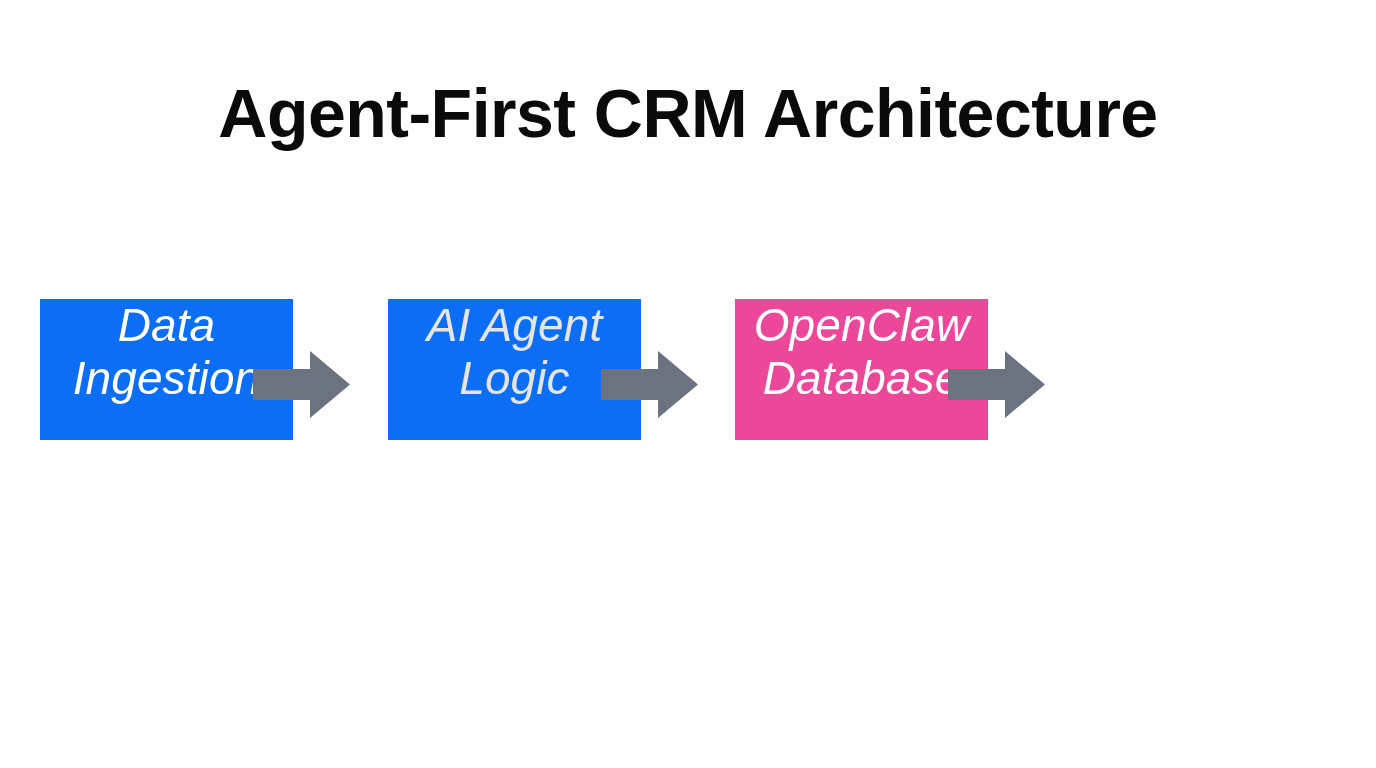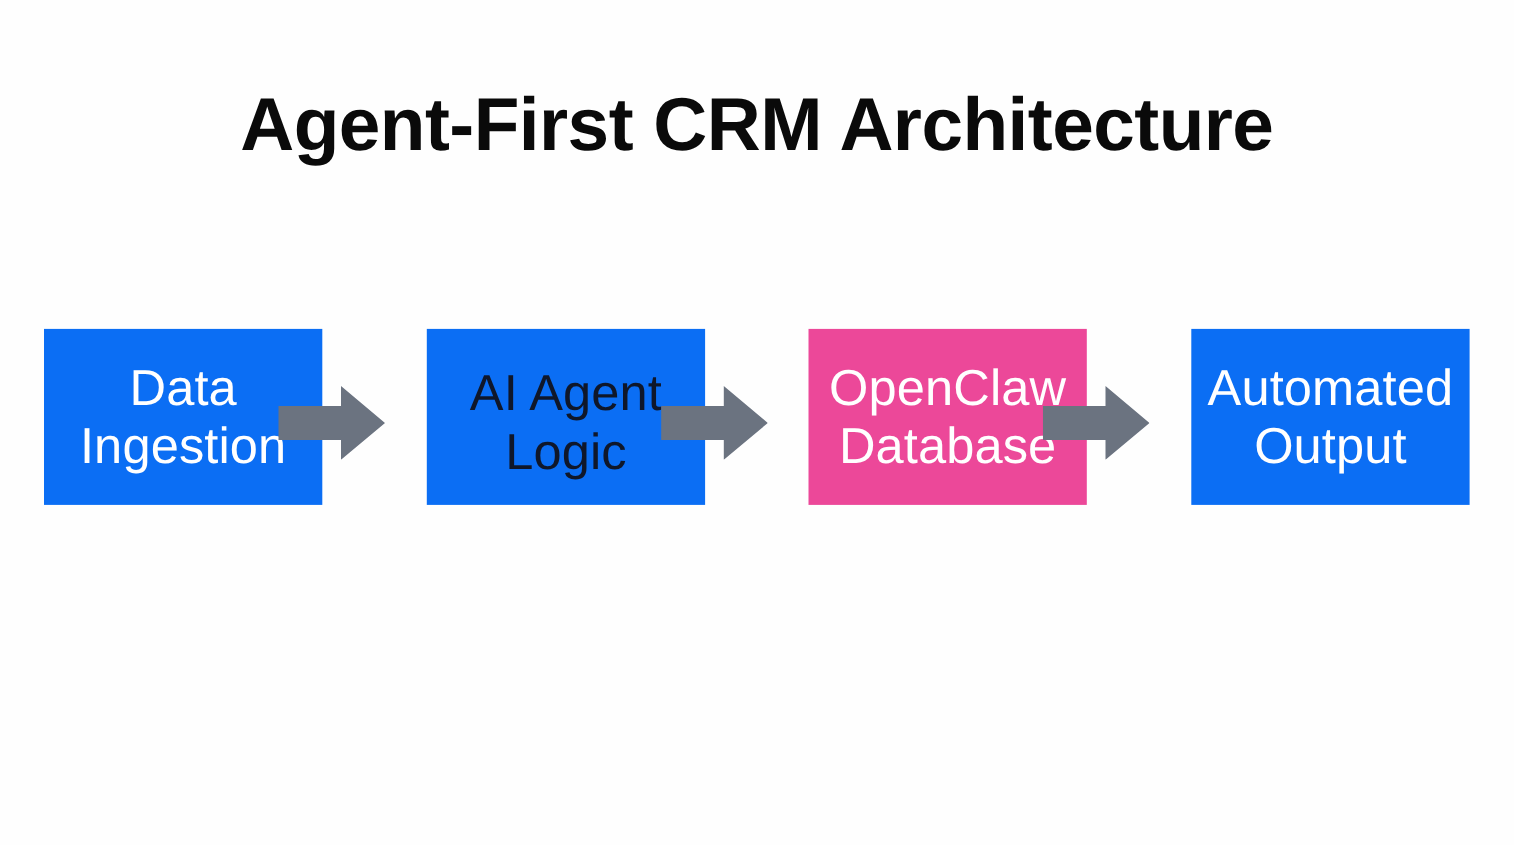--- a/index.html
+++ b/index.html
@@ -46,27 +46,28 @@
     left: 0;
     top: 299px;
     width: 1376px;
     height: 170px;
   }
 
   .node {
     position: absolute;
     top: 0;
     width: 253px;
-    height: 160px;
+    height: 141px;
     background: #0b6ef4;
     box-sizing: border-box;
     display: flex;
-    align-items: center;
+    align-items: flex-start;
     justify-content: center;
     padding: 0 8px;
+    font-style: italic;
   }
   .node-0 { left: 40px; }
   .node-1 { left: 388px; }
   .node-2 { left: 735px; }
   .node-3 { left: 1083px; }
 
   .node-label {
     color: #ffffff;
     font-family: "Liberation Sans", sans-serif;
     font-size: 46px;
@@ -103,40 +104,36 @@
 Ingestion</span>
     </div>
 
     <div class="arrow arrow-0">
       <svg viewBox="0 0 97 67" preserveAspectRatio="none" aria-hidden="true">
         <polygon points="0,18 57,18 57,0 97,33.5 57,67 57,49 0,49" fill="#6b7380"></polygon>
       </svg>
     </div>
 
     <div class="node node-1" style="background: rgb(11, 110, 244);">
-      <span class="node-label" style="color: #0f172a; margin-top: 10px;">AI Agent
+      <span class="node-label" style="color: #e5e5e5;">AI Agent
 Logic</span>
     </div>
 
     <div class="arrow arrow-1">
       <svg viewBox="0 0 97 67" preserveAspectRatio="none" aria-hidden="true">
         <polygon points="0,18 57,18 57,0 97,33.5 57,67 57,49 0,49" fill="#6b7380"></polygon>
       </svg>
     </div>
 
     <div class="node node-2" style="background: #ec4899;">
       <span class="node-label" style="color: rgb(255, 255, 255);">OpenClaw
 Database</span>
     </div>
 
     <div class="arrow arrow-2">
       <svg viewBox="0 0 97 67" preserveAspectRatio="none" aria-hidden="true">
         <polygon points="0,18 57,18 57,0 97,33.5 57,67 57,49 0,49" fill="#6b7380"></polygon>
       </svg>
     </div>
 
-    <div class="node node-3" style="background: rgb(11, 110, 244);">
-      <span class="node-label" style="color: rgb(255, 255, 255);">Automated
-Output</span>
-    </div>
 
   </div>
 </div>
 
 </body></html>

